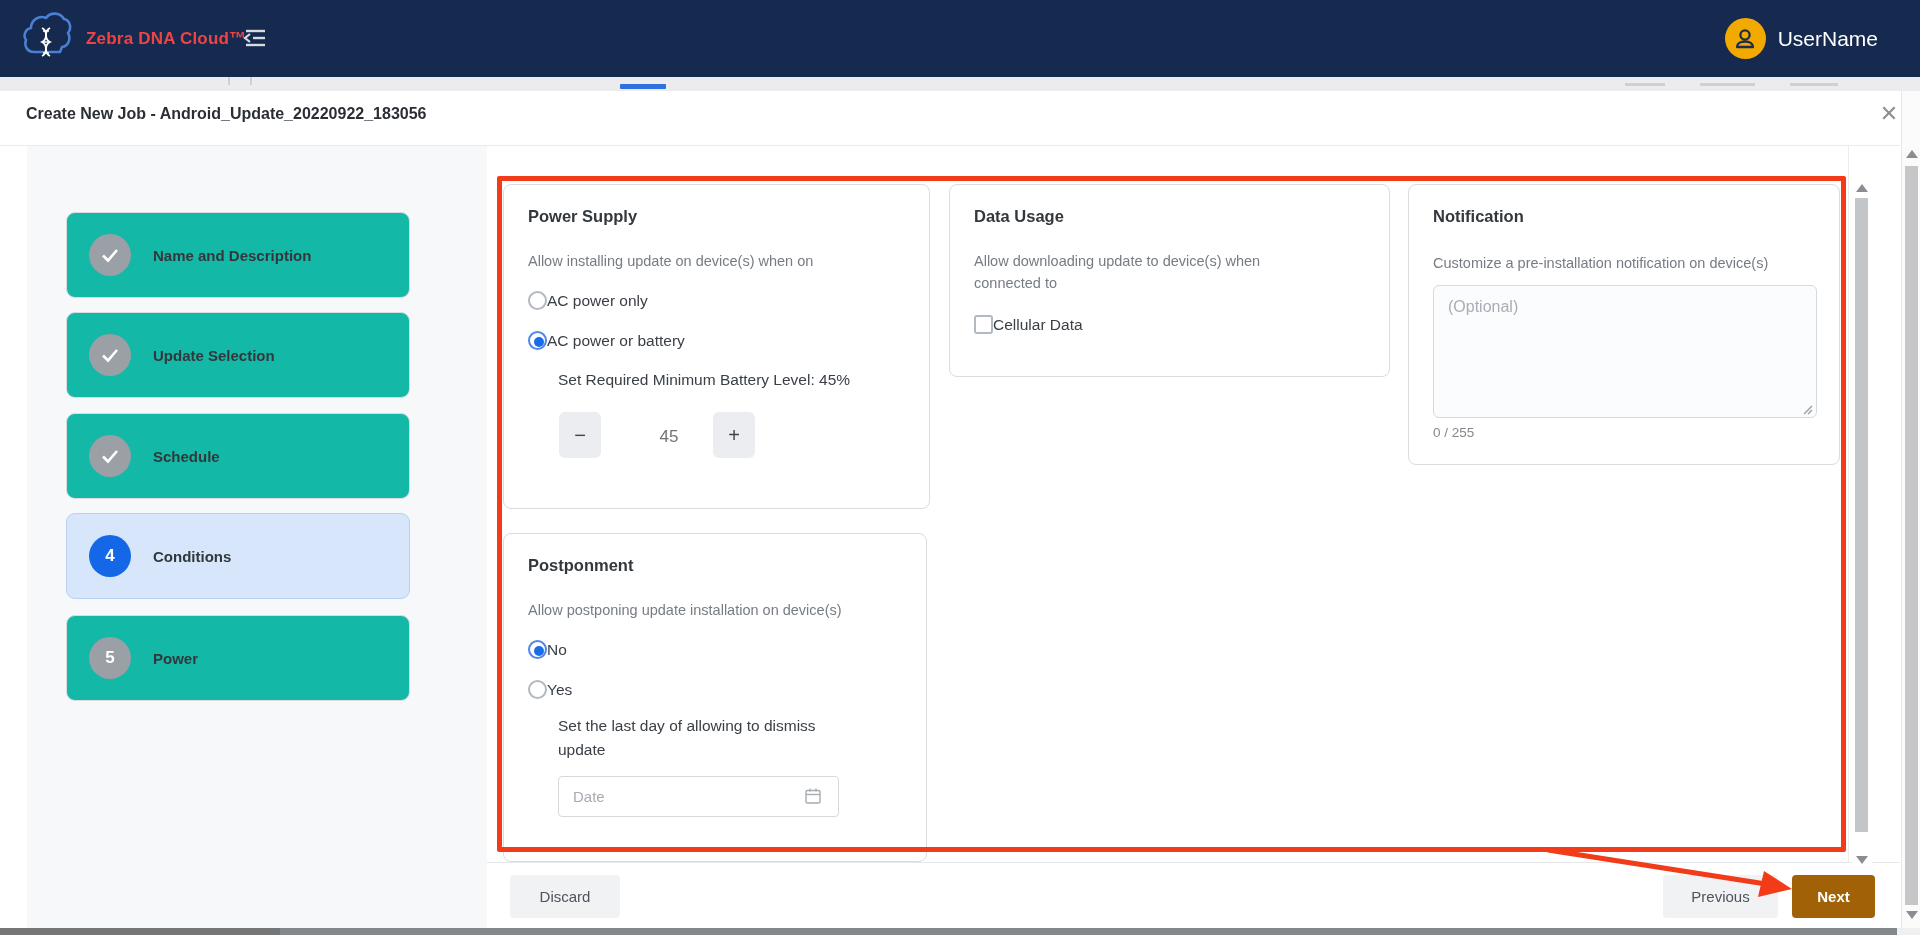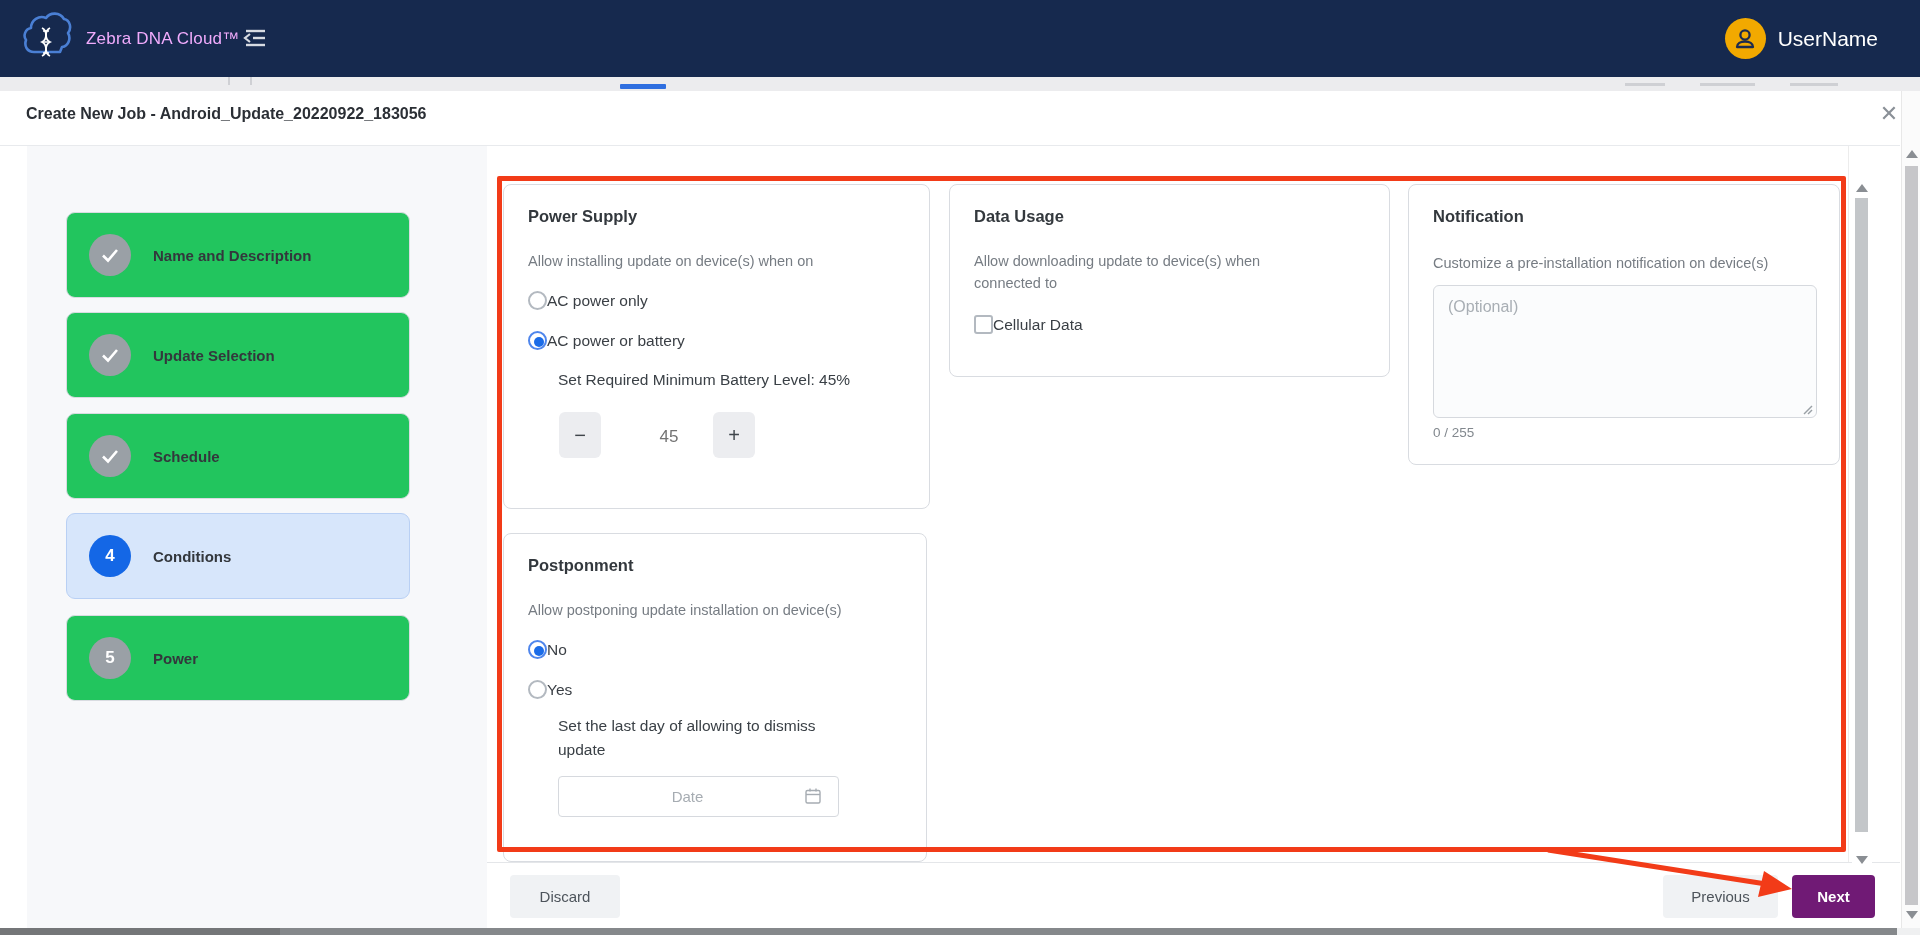--- a/index.html
+++ b/index.html
@@ -4,42 +4,42 @@
 <style>
   * { box-sizing: border-box; margin: 0; padding: 0; }
   html,body { width:1920px; height:935px; overflow:hidden; }
   body { font-family: "Liberation Sans", sans-serif; background:#fff; position:relative; }
   .abs { position:absolute; }
 
   
   .app-header { left:0; top:0; width:1920px; height:77px; background:#16294e; z-index:30; }
   .logo-wrap { left:22px; top:8px; width:50px; height:60px; }
   .brand { left:86px; top:0; height:77px; display:flex; align-items:center;
-           color:#f0abfc; font-size:17px; font-weight:normal; letter-spacing:.2px; }
+           color:#ef4444; font-size:17px; font-weight:bold; letter-spacing:.2px; }
   .menu-icon { left:241px; top:24px; width:28px; height:28px; cursor:pointer; }
   .user-chip { right:42px; top:0; height:77px; display:flex; align-items:center; gap:12px; }
   .avatar { width:41px; height:41px; border-radius:50%; background:#f2a900;
             display:flex; align-items:center; justify-content:center; }
   .user-name { color:#ffffff; font-size:21px; }
 
   
   .behind-strip { left:0; top:77px; width:1920px; height:14px; background:#ececee; }
   .frag { position:absolute; background:#cfd0d4; }
   .frag-blue { position:absolute; background:#2f6fe0; border-radius:1px; }
 
   
   .modal-header { left:0; top:91px; width:1920px; height:54px; background:#ffffff; }
   .modal-title { left:26px; top:105px; font-size:16px; font-weight:600; color:#2b2f35; }
   .close-btn { left:1874px; top:99px; width:30px; height:30px; color:#8a9097;
                font-size:22px; line-height:30px; text-align:center; cursor:pointer; font-weight:400; }
   .header-divider { left:0; top:145px; width:1900px; height:1px; background:#e8eaed; }
 
   
   .left-panel { left:27px; top:146px; width:460px; height:784px; background:#f7f8fa; }
-  .step-card { position:absolute; left:39px; width:344px; height:86px; background:#22c55e;
+  .step-card { position:absolute; left:39px; width:344px; height:86px; background:#14b8a6;
                border:1px solid #d9dce1; border-radius:9px; display:flex; align-items:center; cursor:pointer; }
   .step-card.active { background:#d7e6fb; border-color:#b9d0f4; }
   .step-circle { position:absolute; left:22px; top:50%; transform:translateY(-50%);
                  width:42px; height:42px; border-radius:50%; background:#9aa0a6;
                  display:flex; align-items:center; justify-content:center;
                  color:#fff; font-size:17px; font-weight:bold; }
   .step-circle.active { background:#1467e6; }
   .step-label { position:absolute; left:86px; font-size:15px; font-weight:600; color:#33373c; }
 
   
@@ -51,40 +51,40 @@
   .radio { width:19px; height:19px; border-radius:50%; border:2px solid #b3b9c0; background:#fff; position:relative; flex:none; }
   .radio.selected { border-color:#4f86ec; }
   .radio.selected::after { content:""; position:absolute; left:3.5px; top:3.5px; width:10px; height:10px;
                            border-radius:50%; background:#1b6ce8; }
   .checkbox { width:19px; height:19px; border-radius:3px; border:2px solid #b3b9c0; background:#fff; flex:none; }
   .inline-strong { position:absolute; font-size:15.5px; color:#3a4046; }
   .step-btn { position:absolute; width:42px; height:46px; background:#ecedf0; border:none; border-radius:6px;
               font-size:20px; color:#3f454b; cursor:pointer; font-family:"Liberation Sans",sans-serif; }
   .step-value { position:absolute; font-size:17px; color:#737373; }
   .date-input { position:absolute; width:281px; height:41px; border:1px solid #d6d9de; border-radius:4px;
-                padding:0 36px 0 14px; font-size:15px; color:#3a3f44; font-family:"Liberation Sans",sans-serif; background:#fff;text-align:center; }
+                padding:0 36px 0 14px; font-size:15px; color:#3a3f44; font-family:"Liberation Sans",sans-serif; background:#fff; }
   .date-input::placeholder { color:#a6acb2; }
   .cal-icon { position:absolute; cursor:pointer; }
   .note-area { position:absolute; left:24px; top:100px; width:384px; height:133px; background:#fbfcfd;
                border:1px solid #d6d9de; border-radius:6px; padding:12px 14px; resize:none;
                font-size:16px; color:#3a3f44; font-family:"Liberation Sans",sans-serif; }
   .note-area::placeholder { color:#a8aeb4; }
   .char-counter { position:absolute; left:24px; top:240px; font-size:13.5px; color:#82888e; }
 
   
   .anno-rect { left:497px; top:176px; width:1349px; height:676px; border:5px solid #f23b18;
                border-radius:2px; z-index:20; pointer-events:none; }
   .anno-arrow { left:1500px; top:840px; width:350px; height:70px; z-index:21; pointer-events:none; }
 
   
   .footer-divider { left:487px; top:862px; width:1413px; height:1px; background:#e4e6e9; }
   .btn { position:absolute; height:43px; border:none; border-radius:4px; font-size:15px;
          cursor:pointer; font-family:"Liberation Sans",sans-serif; }
   .btn-gray { background:#f0f2f4; color:#4d545b; }
-  .btn-blue { background:#701a75; color:#ffffff; font-weight:600; }
+  .btn-blue { background:#a16207; color:#ffffff; font-weight:600; }
 
   
   .inner-sb { left:1852px; top:180px; width:20px; height:688px; background:#ffffff; }
   .inner-sb .thumb { position:absolute; left:3px; top:18px; width:13px; height:634px; background:#c3c6c9; }
   .body-right-border { left:1848px; top:146px; width:1px; height:716px; background:#ececec; }
   .outer-sb { left:1901px; top:91px; width:19px; height:837px; background:#fbfbfb; border-left:1px solid #e8e8e8; }
   .outer-sb .thumb { position:absolute; left:3px; top:75px; width:13px; height:739px; background:#c6c6c9; }
   .tri-up { width:0; height:0; border-left:6px solid transparent; border-right:6px solid transparent;
             border-bottom:8px solid #8a8e93; position:absolute; left:4px; }
   .tri-down { width:0; height:0; border-left:6px solid transparent; border-right:6px solid transparent;

